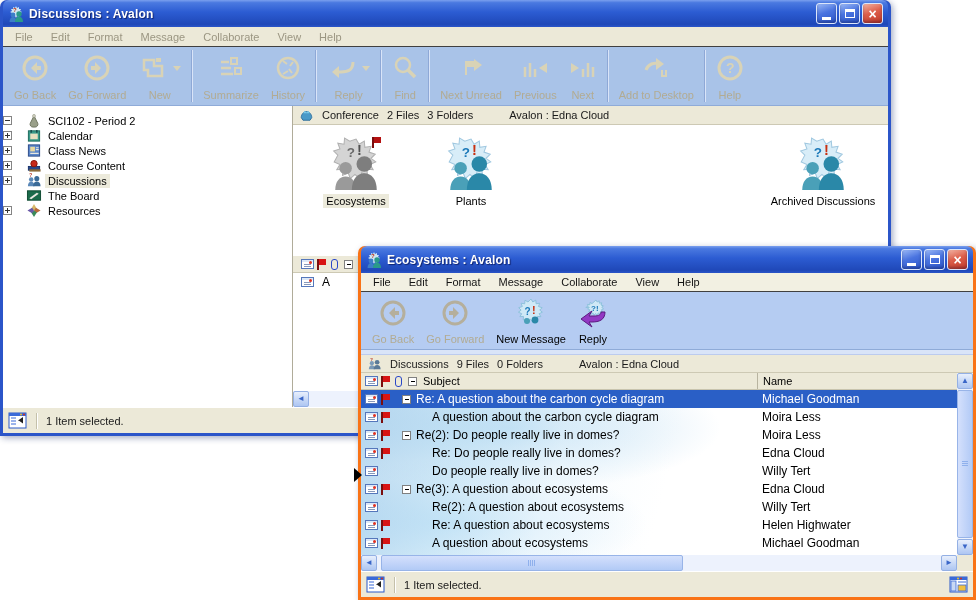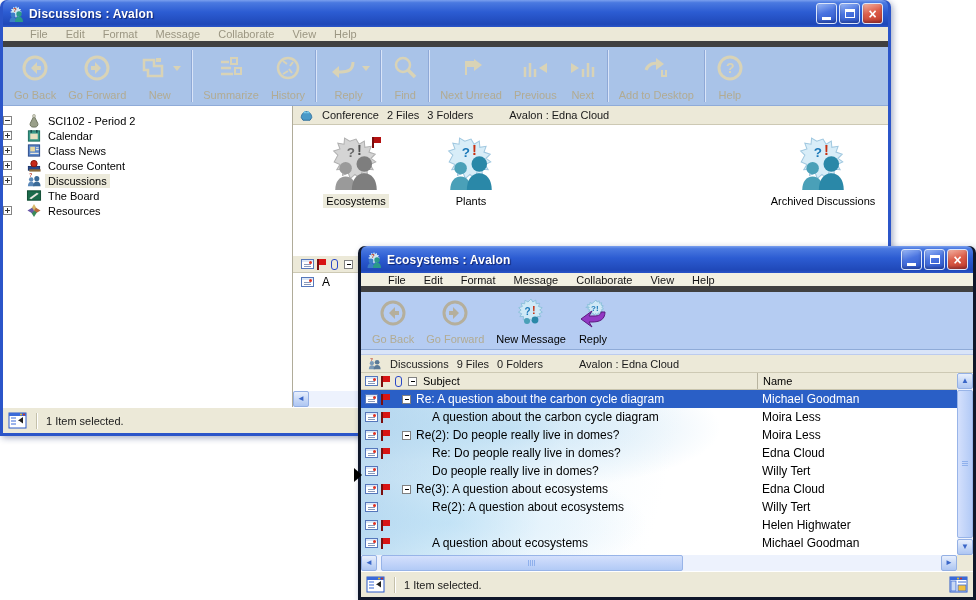--- a/index.html
+++ b/index.html
@@ -4,40 +4,40 @@
 <style>
   *{box-sizing:border-box;margin:0;padding:0}
   html,body{background:#fff}
   #screen{position:relative;width:976px;height:600px;background:#fff;overflow:hidden;
           font-family:"Liberation Sans",sans-serif;cursor:default}
 
   
   .win{position:absolute;border-radius:7px 7px 0 0;padding:0 3px 3px;
        box-shadow:2px 2px 6px rgba(30,50,110,.4)}
   #backwin{left:0;top:0;width:891px;height:436px;background:#2b55c9;z-index:1}
-  #frontwin{left:358px;top:246px;width:618px;height:354px;background:#0f172a;z-index:10}
+  #frontwin{left:358px;top:246px;width:618px;height:354px;background:#f97316;z-index:10}
   .titlebar{height:27px;display:flex;align-items:center;gap:5px;padding:0 5px;
             border-radius:6px 6px 0 0;
             background:linear-gradient(180deg,#7ba0ee 0%,#4a79e0 10%,#2c5cd2 45%,#1f48b8 90%,#2b55c9 100%)}
   .title-text{flex:1;color:#fff;font-weight:bold;font-size:12px;letter-spacing:.2px;
               text-shadow:1px 1px 1px rgba(10,20,80,.75);white-space:nowrap;overflow:hidden}
   .winbtns{display:flex;gap:2px}
   .wbtn{width:21px;height:21px;border-radius:3px;border:1px solid #dce6fa;color:#fff;
         display:flex;align-items:center;justify-content:center;
         background:linear-gradient(160deg,#9ab8f6 0%,#4a74e0 45%,#2c55c8 100%);
         box-shadow:inset 0 -2px 3px rgba(0,0,40,.3)}
   .wbtn.close{background:linear-gradient(160deg,#f2b2a2 0%,#dd5f4b 45%,#c03828 100%);
               font-size:14px;font-weight:bold}
   .min-glyph{width:9px;height:3px;background:#fff;margin-top:10px}
   .max-glyph{width:10px;height:9px;border:1px solid #fff;border-top:3px solid #fff}
   .winbody{background:#fff;height:calc(100% - 27px);display:flex;flex-direction:column;overflow:hidden}
 
   
-  .menubar{height:20px;display:flex;align-items:center;padding-left:18px;font-size:11px;
-           background:#ece9d8;border-bottom:6px solid #404040}
+  .menubar{height:20px;display:flex;align-items:center;padding-left:3px;font-size:11px;
+           background:#ece9d8;border-bottom:1px solid #404040}
   .menubar .mi{padding:3px 9px}
   #backwin .menubar .mi{color:#9b9682}
   #frontwin .menubar{height:19px;background:#f2f0e2}
   #frontwin .menubar .mi{color:#141414}
 
   
   .toolbar{height:59px;display:flex;align-items:stretch;padding-left:5px;border-bottom:1px solid #8fabd8}
   #backwin .toolbar{background:#a9c3e8}
   #frontwin .toolbar{background:#b5ccf2;height:58px}
   .tool{display:flex;flex-direction:column;align-items:center;justify-content:space-between;
@@ -625,20 +625,21 @@
                 <span class="d1"></span>
                 <span class="subjtext">Re(2): A question about ecosystems</span>
               </div>
             <div class="namecell">Willy Tert</div>
           </div>
           <div class="lrow">
             <div class="subjcell">
                 <span class="env"></span>
                 <span class="flagi"></span>
                 <span class="d1"></span>
+                <span class="subjtext">Re: A question about ecosystems</span>
               </div>
             <div class="namecell">Helen Highwater</div>
           </div>
           <div class="lrow">
             <div class="subjcell">
                 <span class="env"></span>
                 <span class="flagi"></span>
                 <span class="d1"></span>
                 <span class="subjtext">A question about ecosystems</span>
               </div>

